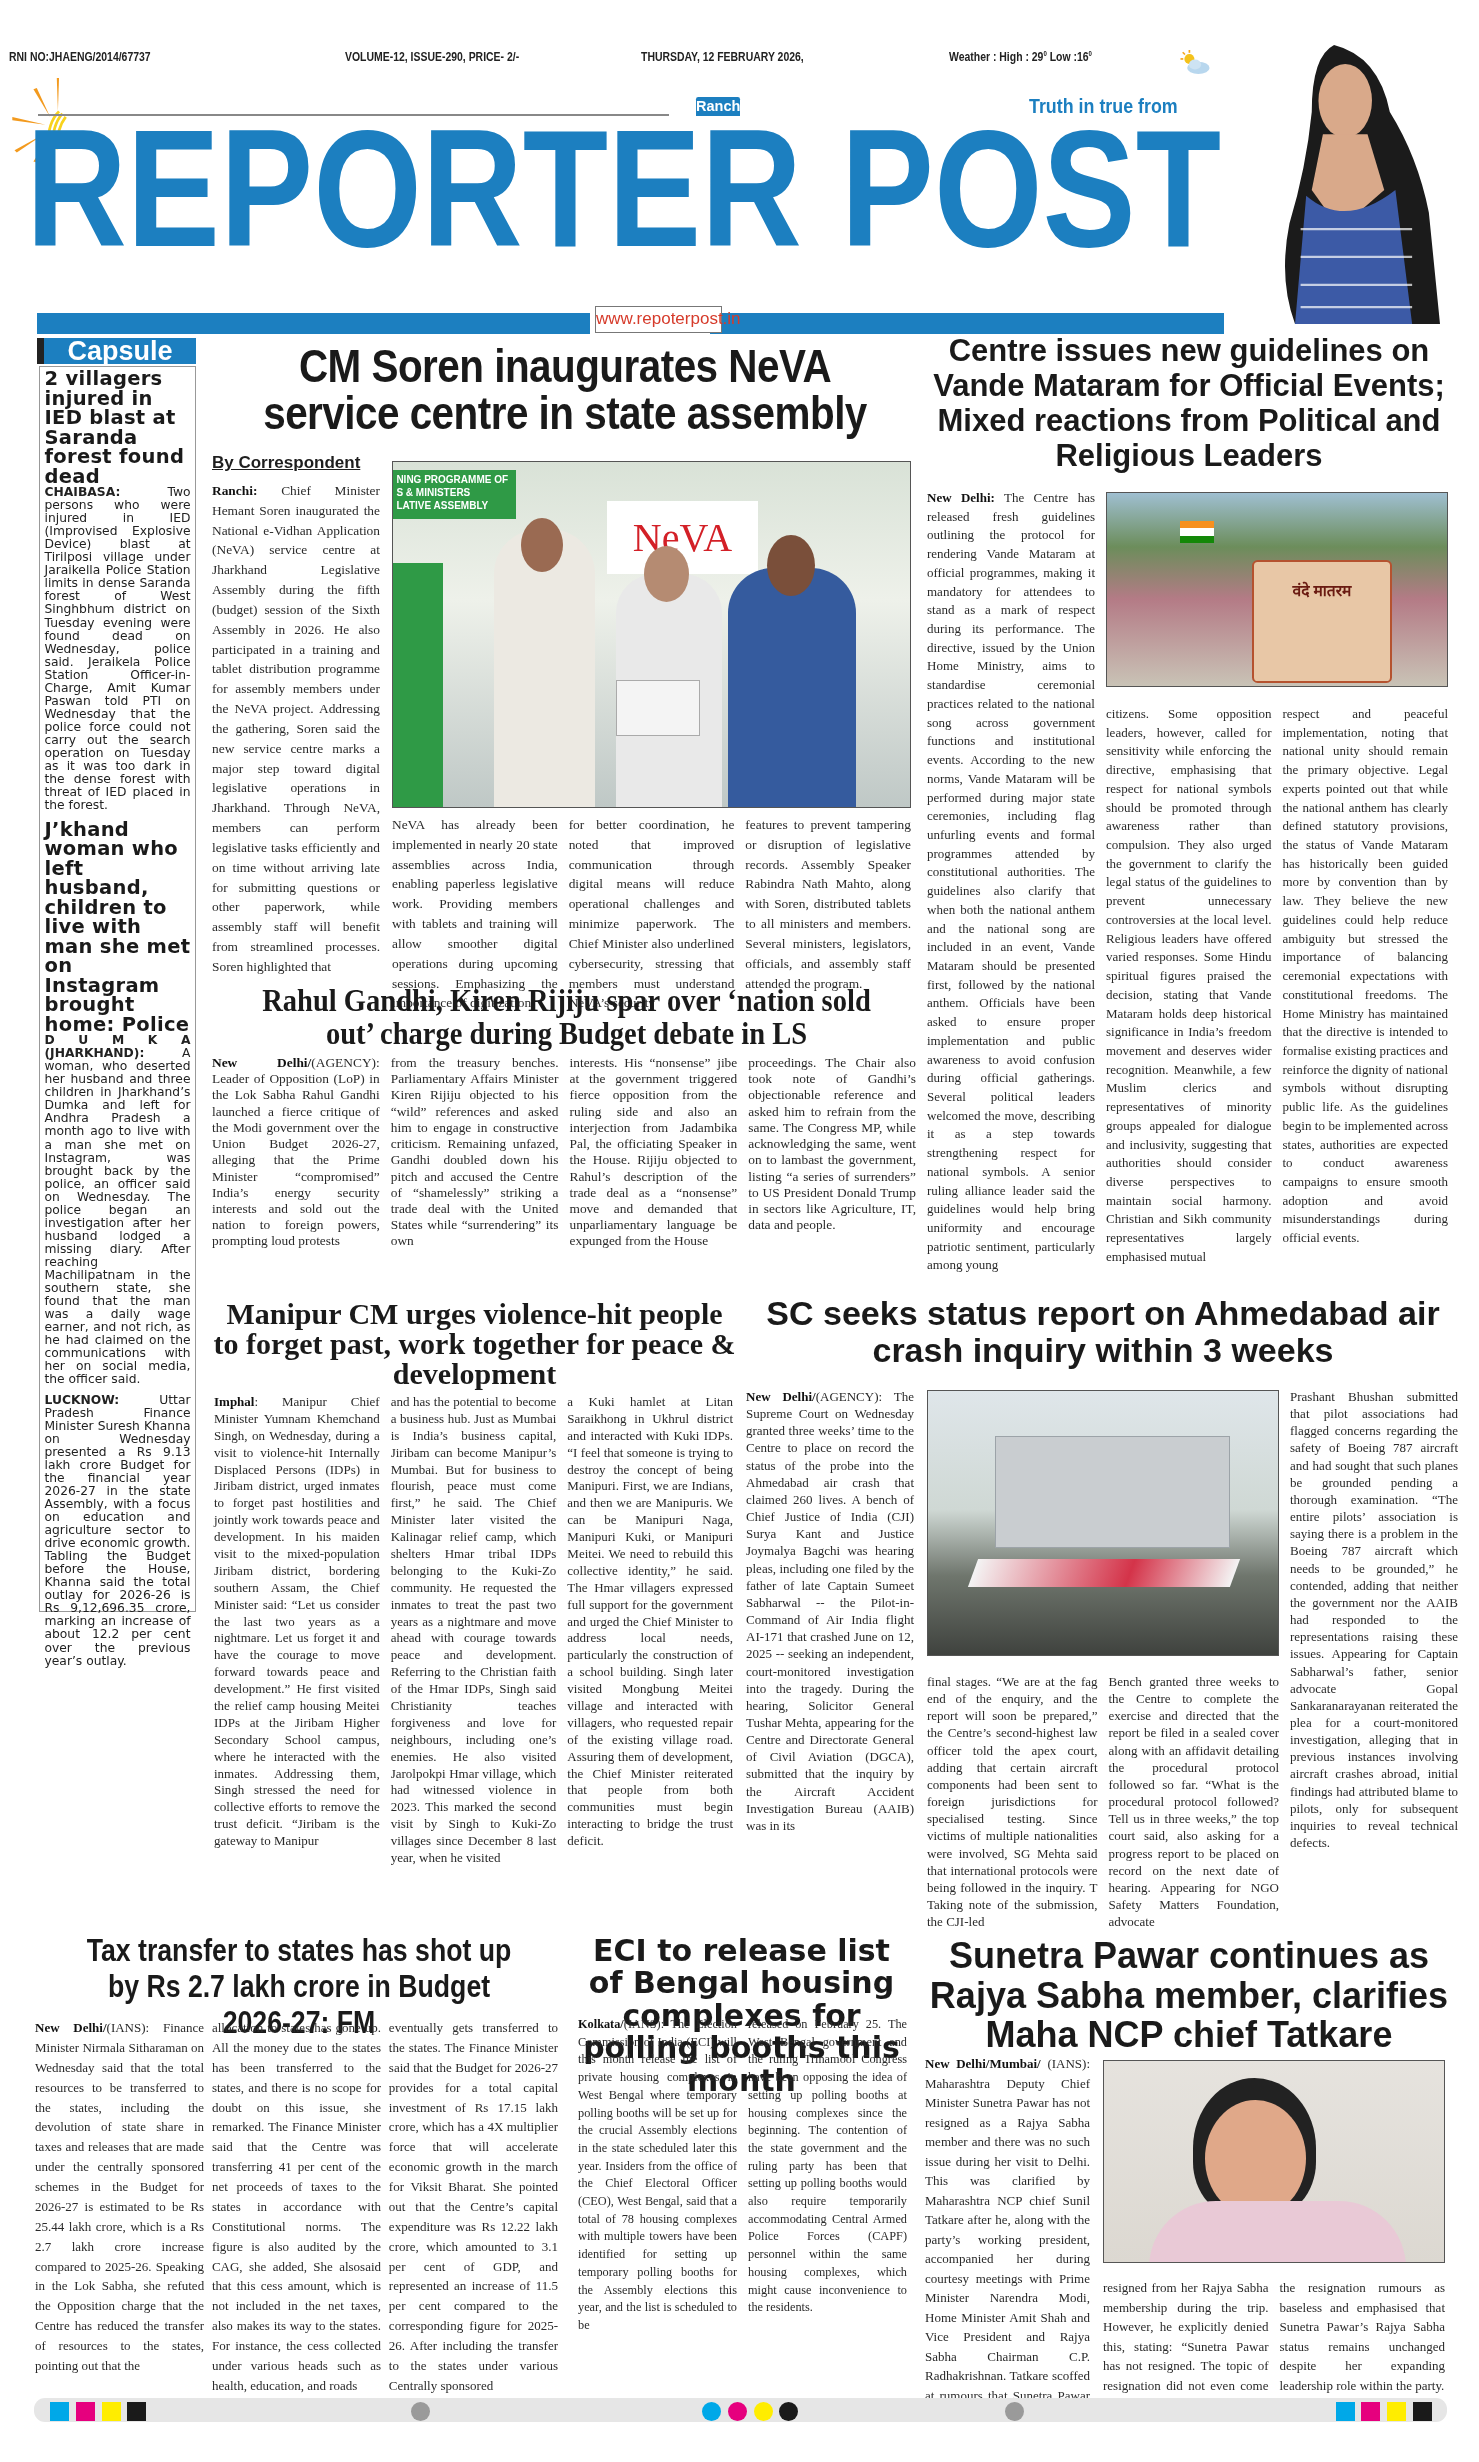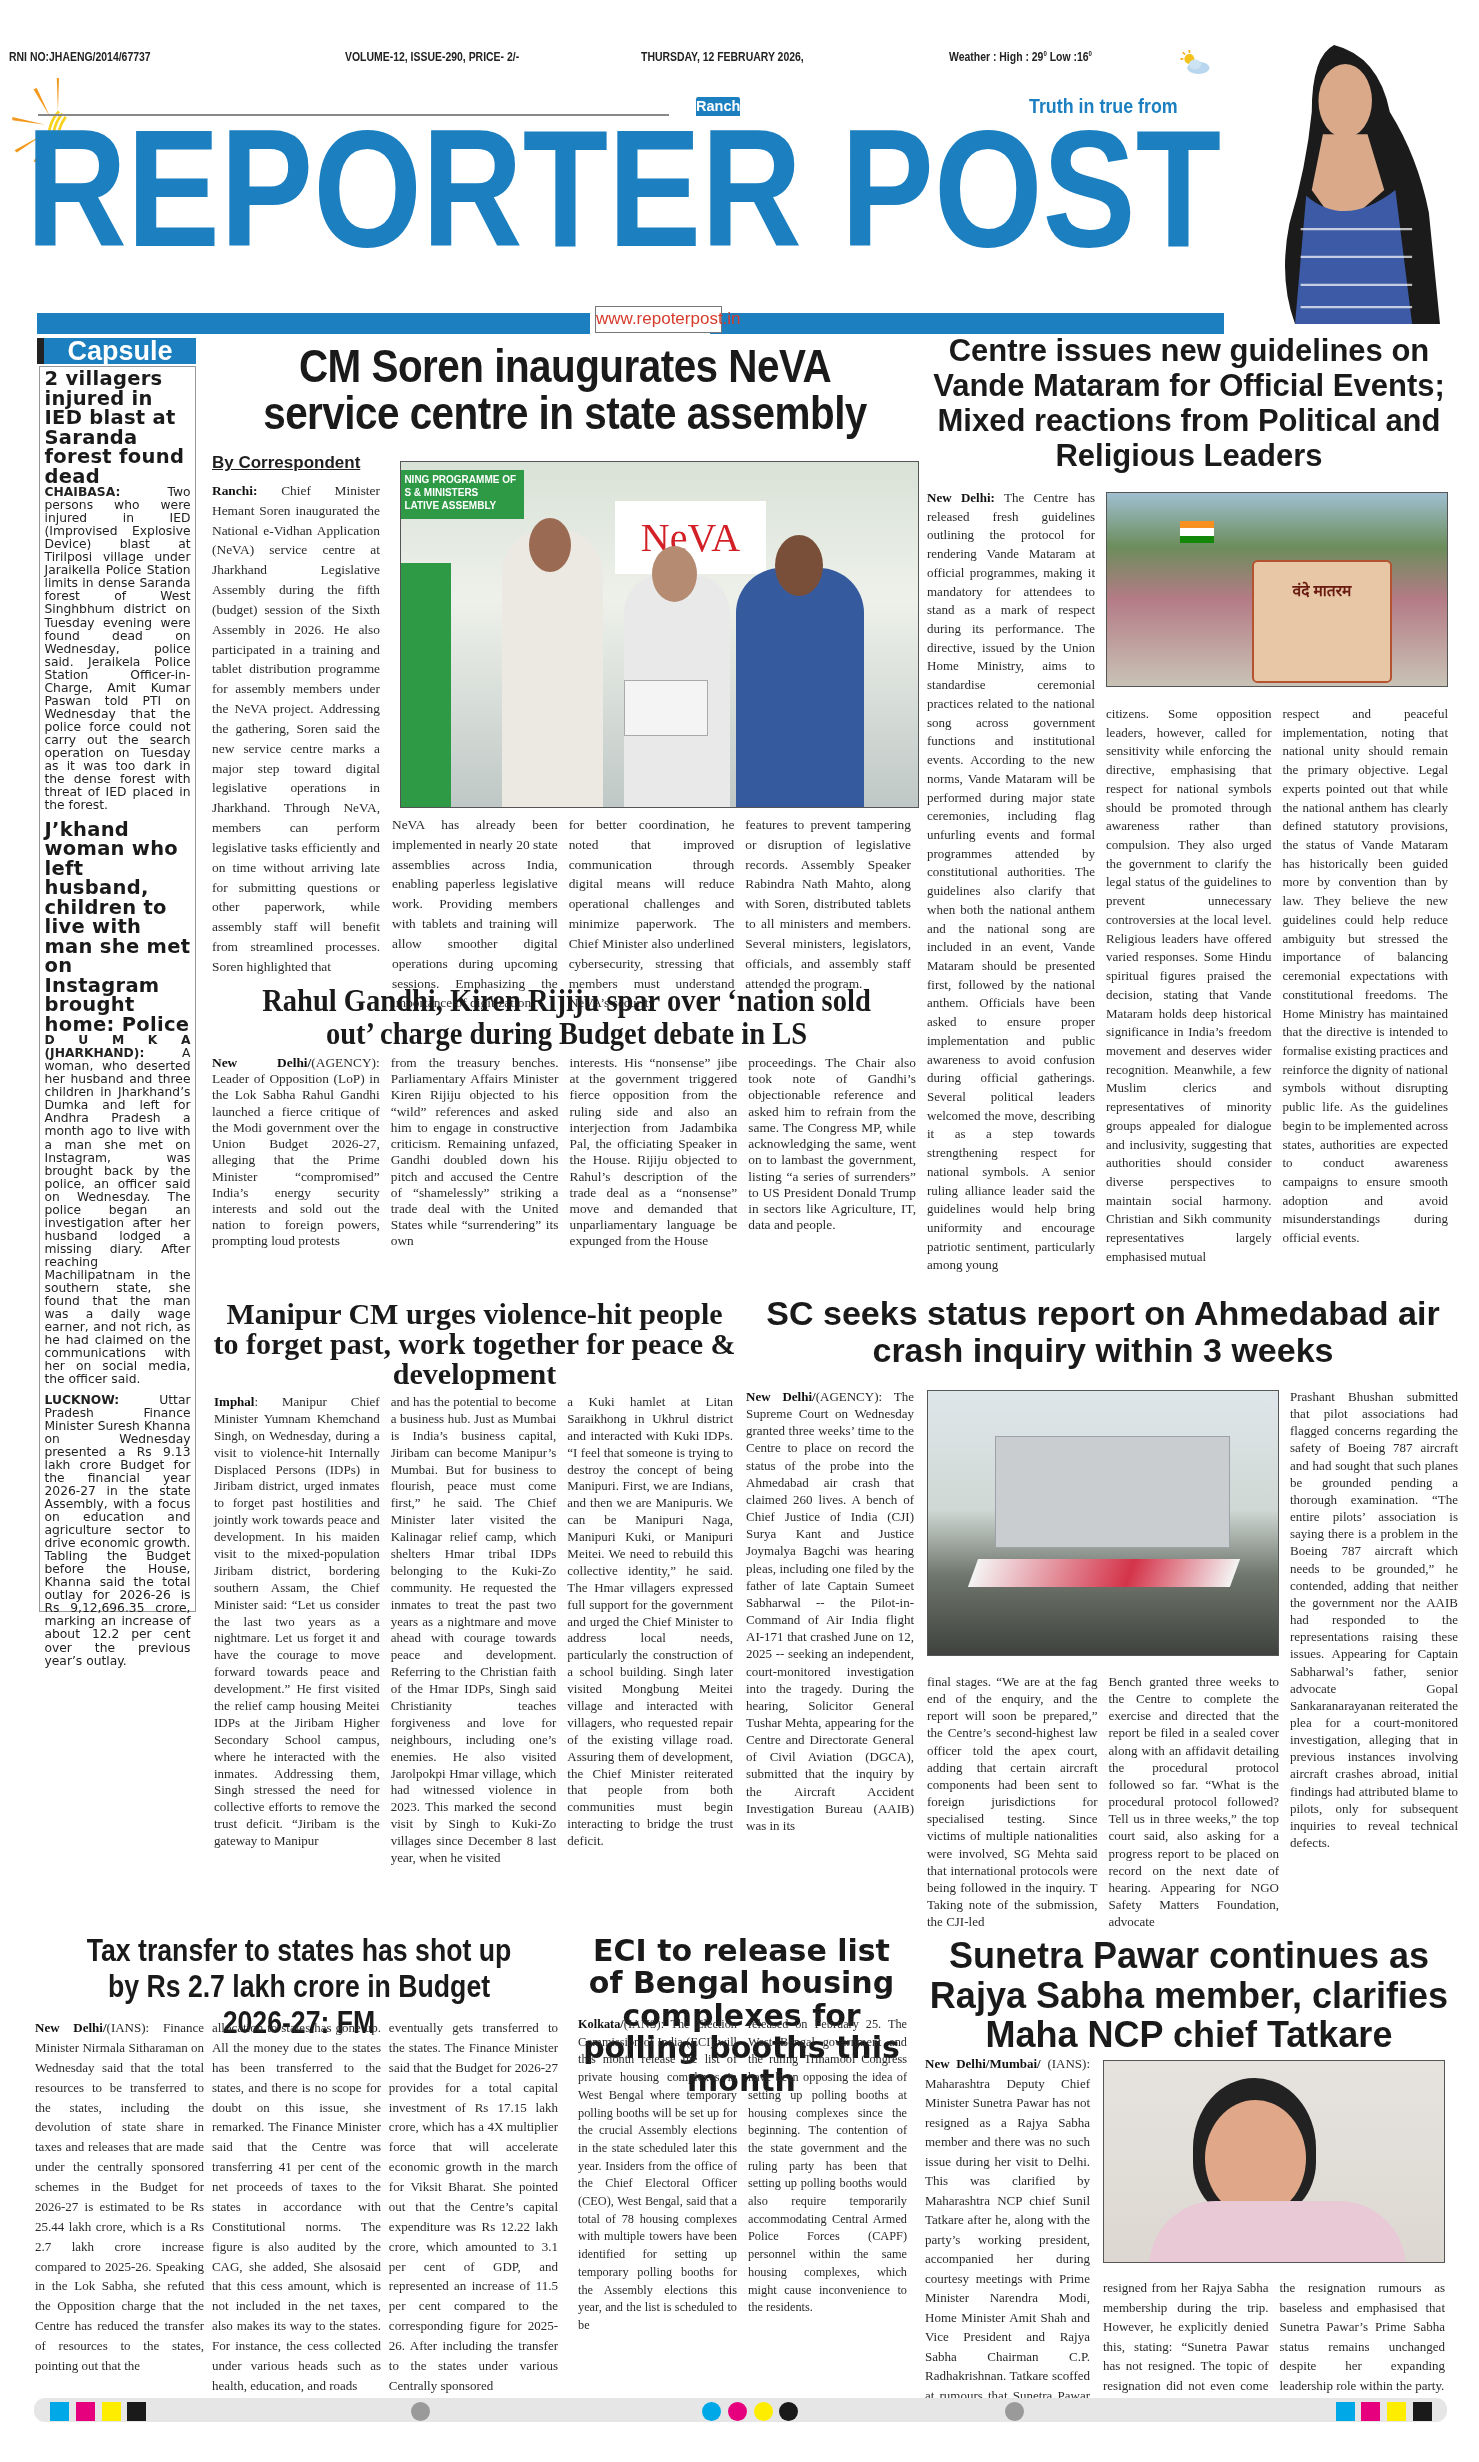--- a/index.html
+++ b/index.html
@@ -113,21 +113,21 @@
     <p class="cap-body"><b>LUCKNOW:</b><span> Uttar Pradesh Finance Minister Suresh Khanna on Wednesday presented a Rs 9.13 lakh crore Budget for the financial year 2026-27 in the state Assembly, with a focus on education and agriculture sector to drive economic growth. Tabling the Budget before the House, Khanna said the total outlay for 2026-26 is Rs 9,12,696.35 crore, marking an increase of about 12.2 per cent over the previous year’s outlay.</span></p>
   </div>
 </div>
 
 <div class="abs" style="left:209px;top:342px;width:712px;">
   <div class="hl" style="font-family:'Liberation Sans',sans-serif;font-size:47px;line-height:1.0;transform:scaleX(0.86);transform-origin:center top;letter-spacing:-0.6px;">CM Soren inaugurates NeVA service centre in state assembly</div>
 </div>
 <div class="abs" style="left:212px;top:453px;width:162px;font-family:'Liberation Sans',sans-serif;font-weight:bold;font-size:17px;text-decoration:underline;">By Correspondent</div>
 <div class="abs body" style="left:212px;top:481px;width:168px;font-size:13.4px;line-height:1.48;"><b>Ranchi:</b><span> Chief Minister Hemant Soren inaugurated the National e-Vidhan Application (NeVA) service centre at Jharkhand Legislative Assembly during the fifth (budget) session of the Sixth Assembly in 2026. He also participated in a training and tablet distribution programme for assembly members under the NeVA project. Addressing the gathering, Soren said the new service centre marks a major step toward digital legislative operations in Jharkhand. Through NeVA, members can perform legislative tasks efficiently and on time without arriving late for submitting questions or other paperwork, while assembly staff will benefit from streamlined processes. Soren highlighted that</span></div>
 
-<div class="abs photo" style="left:392px;top:461px;width:519px;height:347px;background:linear-gradient(180deg,#d9e2d7 0%,#eef1ea 40%,#bfc8c6 100%);margin-left:8px;">
+<div class="abs photo" style="left:392px;top:461px;width:519px;height:347px;background:linear-gradient(180deg,#d9e2d7 0%,#eef1ea 40%,#bfc8c6 100%);">
   <div style="position:absolute;left:0;top:7.8px;width:123px;height:49px;background:#2f9a46;color:#fff;font-family:'Liberation Sans',sans-serif;font-weight:bold;font-size:10px;line-height:1.3;padding:3.4px;white-space:pre;">NING PROGRAMME OF
 S &amp; MINISTERS
 LATIVE ASSEMBLY</div>
   <div style="position:absolute;left:214px;top:39px;width:151px;height:73px;background:#fff;color:#d32027;font-family:'Liberation Serif',serif;font-size:40px;line-height:73px;text-align:center;">NeVA</div>
   <div style="position:absolute;left:0;top:101px;width:50px;height:247px;background:#2f9a46;"></div>
   <div style="position:absolute;left:101px;top:67px;width:101px;height:279px;background:#ece9e2;border-radius:45px 45px 0 0;"></div>
   <div style="position:absolute;left:128px;top:56px;width:42px;height:54px;background:#9a6a52;border-radius:50%;"></div>
   <div style="position:absolute;left:223px;top:112px;width:106px;height:236px;background:#e9e9e9;border-radius:39px 39px 0 0;"></div>
   <div style="position:absolute;left:251px;top:84px;width:45px;height:56px;background:#b58b72;border-radius:50%;"></div>
   <div style="position:absolute;left:335px;top:106px;width:128px;height:241px;background:#355b9e;border-radius:45px 45px 0 0;"></div>
@@ -194,21 +194,21 @@
 
 <div class="abs hl" style="left:921px;top:1936px;width:536px;font-family:Liberation Sans, sans-serif;font-size:36px;line-height:1.1;">Sunetra Pawar continues as Rajya Sabha member, clarifies Maha NCP chief Tatkare</div>
 <div class="abs body" style="left:925px;top:2054px;width:165px;font-size:13px;line-height:1.5;"><b>New Delhi/Mumbai/</b><span> (IANS): Maharashtra Deputy Chief Minister Sunetra Pawar has not resigned as a Rajya Sabha member and there was no such issue during her visit to Delhi. This was clarified by Maharashtra NCP chief Sunil Tatkare after he, along with the party’s working president, accompanied her during courtesy meetings with Prime Minister Narendra Modi, Home Minister Amit Shah and Vice President and Rajya Sabha Chairman C.P. Radhakrishnan. Tatkare scoffed at rumours that Sunetra Pawar had</span></div>
 <div class="abs photo" style="left:1103px;top:2060px;width:342px;height:203px;background:linear-gradient(180deg,#e6e3de,#dcd8d1);">
   <div style="position:absolute;left:89px;top:17px;width:123px;height:140px;background:#222;border-radius:50% 50% 40% 40%;"></div>
   <div style="position:absolute;left:101px;top:39px;width:101px;height:117px;background:#e0a889;border-radius:50%;"></div>
   <div style="position:absolute;left:45px;top:140px;width:257px;height:73px;background:#e9c9d6;border-radius:67px 67px 0 0;"></div>
 </div>
 <div class="abs cols" style="left:1103px;top:2278px;width:342px;grid-template-columns:1fr 1fr;">
   <div class="body" style="font-size:13px;line-height:1.5;">resigned from her Rajya Sabha membership during the trip. However, he explicitly denied this, stating: “Sunetra Pawar has not resigned. The topic of resignation did not even come up.” He dismissed</div>
-  <div class="body" style="font-size:13px;line-height:1.5;">the resignation rumours as baseless and emphasised that Sunetra Pawar’s Prime Sabha status remains unchanged despite her expanding leadership role within the party.</div>
+  <div class="body" style="font-size:13px;line-height:1.5;">the resignation rumours as baseless and emphasised that Sunetra Pawar’s Rajya Sabha status remains unchanged despite her expanding leadership role within the party.</div>
 </div>
 
 <div class="abs reg-strip"></div>
 <div class="reg-sq" style="left: 50px; background: rgb(0, 168, 232);"></div>
 <div class="reg-sq" style="left: 76px; background: rgb(230, 0, 126);"></div>
 <div class="reg-sq" style="left: 102px; background: rgb(255, 237, 0);"></div>
 <div class="reg-sq" style="left: 127px; background: rgb(26, 26, 26);"></div>
 <div class="reg-dot" style="left:411px;background:#9a9a9a;"></div>
 <div class="reg-dot" style="left: 702px; background: rgb(0, 168, 232);"></div>
 <div class="reg-dot" style="left: 728px; background: rgb(230, 0, 126);"></div>

